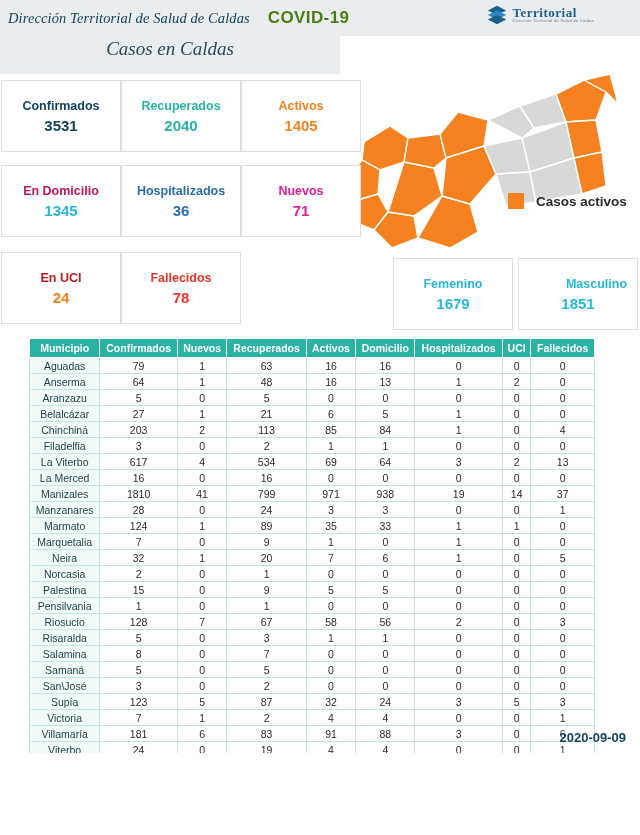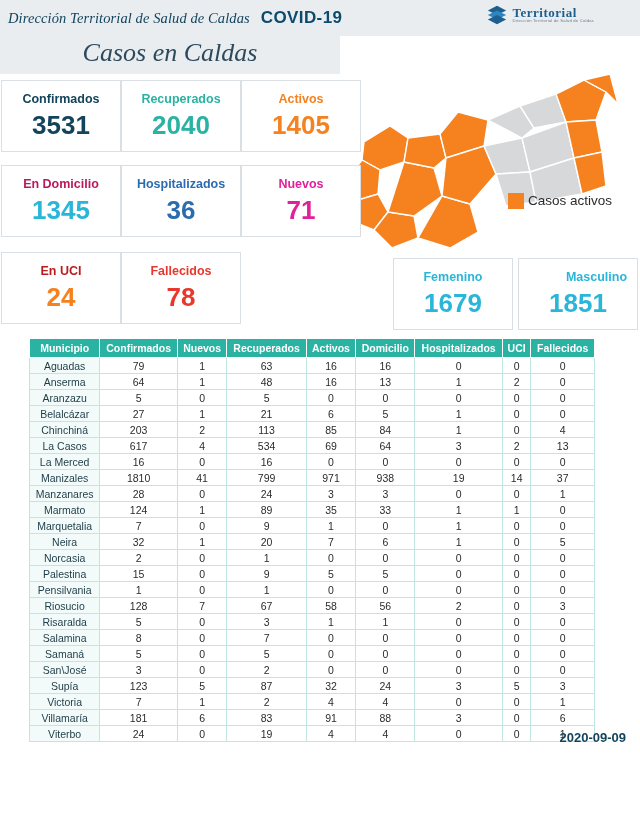--- a/index.html
+++ b/index.html
@@ -27,24 +27,24 @@
   }
   .header-title {
     margin-left: 8px;
     font-family: "Liberation Serif", serif;
     font-style: italic;
     font-size: 14.5px;
     color: #13445c;
     letter-spacing: 0.1px;
   }
   .header-covid {
-    margin-left: 11px;
+    margin-left: 18px;
     font-size: 17px;
     font-weight: bold;
-    color: #0c4a6e;
+    color: #4d7c0f;
     letter-spacing: 0.4px;
   }
   .brand {
     position: absolute;
     right: 46px; top: 4px;
     display: flex;
     align-items: center;
     gap: 5px;
   }
   .brand-mark {
@@ -74,56 +74,57 @@
     width: 340px; height: 38px;
     background: #e9edf0;
   }
   .subtitle {
     position: absolute;
     left: 0; top: 38px;
     width: 340px;
     text-align: center;
     font-family: "Liberation Serif", serif;
     font-style: italic;
-    font-size: 26px;
+    font-size: 19px;
     color: #2d4a5c;
   }
 
   
   .card {
     position: absolute;
     background: #ffffff;
     border: 1px solid #d9dfe3;
     display: flex;
     flex-direction: column;
     align-items: center;
     justify-content: center;
   }
   .card-label {
     font-size: 12.5px;
     font-weight: bold;
     margin-bottom: 4px;
   }
   .card-value {
-    font-size: 26px;
+    font-size: 15px;
     font-weight: bold;
   }
 
   
   .map-wrap {
     position: absolute;
     left: 330px; top: 34px;
     width: 310px; height: 230px;
   }
   .legend {
     position: absolute;
     left: 508px; top: 193px;
     display: flex;
-    align-items: flex-start;
-    gap: 4px;
+    align-items: flex-end;
+    gap: 12px;
+    font-weight: bold;
   }
   .legend-swatch {
     width: 16px; height: 16px;
     background: #f5821f;
   }
   .legend-text {
     font-size: 13.5px;
     color: #2b2b2b;
   }
 
@@ -333,21 +334,32 @@
             <td>203</td>
             <td>2</td>
             <td>113</td>
             <td>85</td>
             <td>84</td>
             <td>1</td>
             <td>0</td>
             <td>4</td>
           </tr>
           <tr>
-            <td class="muni">La Casos</td>
+            <td class="muni">Filadelfia</td>
+            <td>3</td>
+            <td>0</td>
+            <td>2</td>
+            <td>1</td>
+            <td>1</td>
+            <td>0</td>
+            <td>0</td>
+            <td>0</td>
+          </tr>
+          <tr>
+            <td class="muni">La Viterbo</td>
             <td>617</td>
             <td>4</td>
             <td>534</td>
             <td>69</td>
             <td>64</td>
             <td>3</td>
             <td>2</td>
             <td>13</td>
           </tr>
           <tr>

